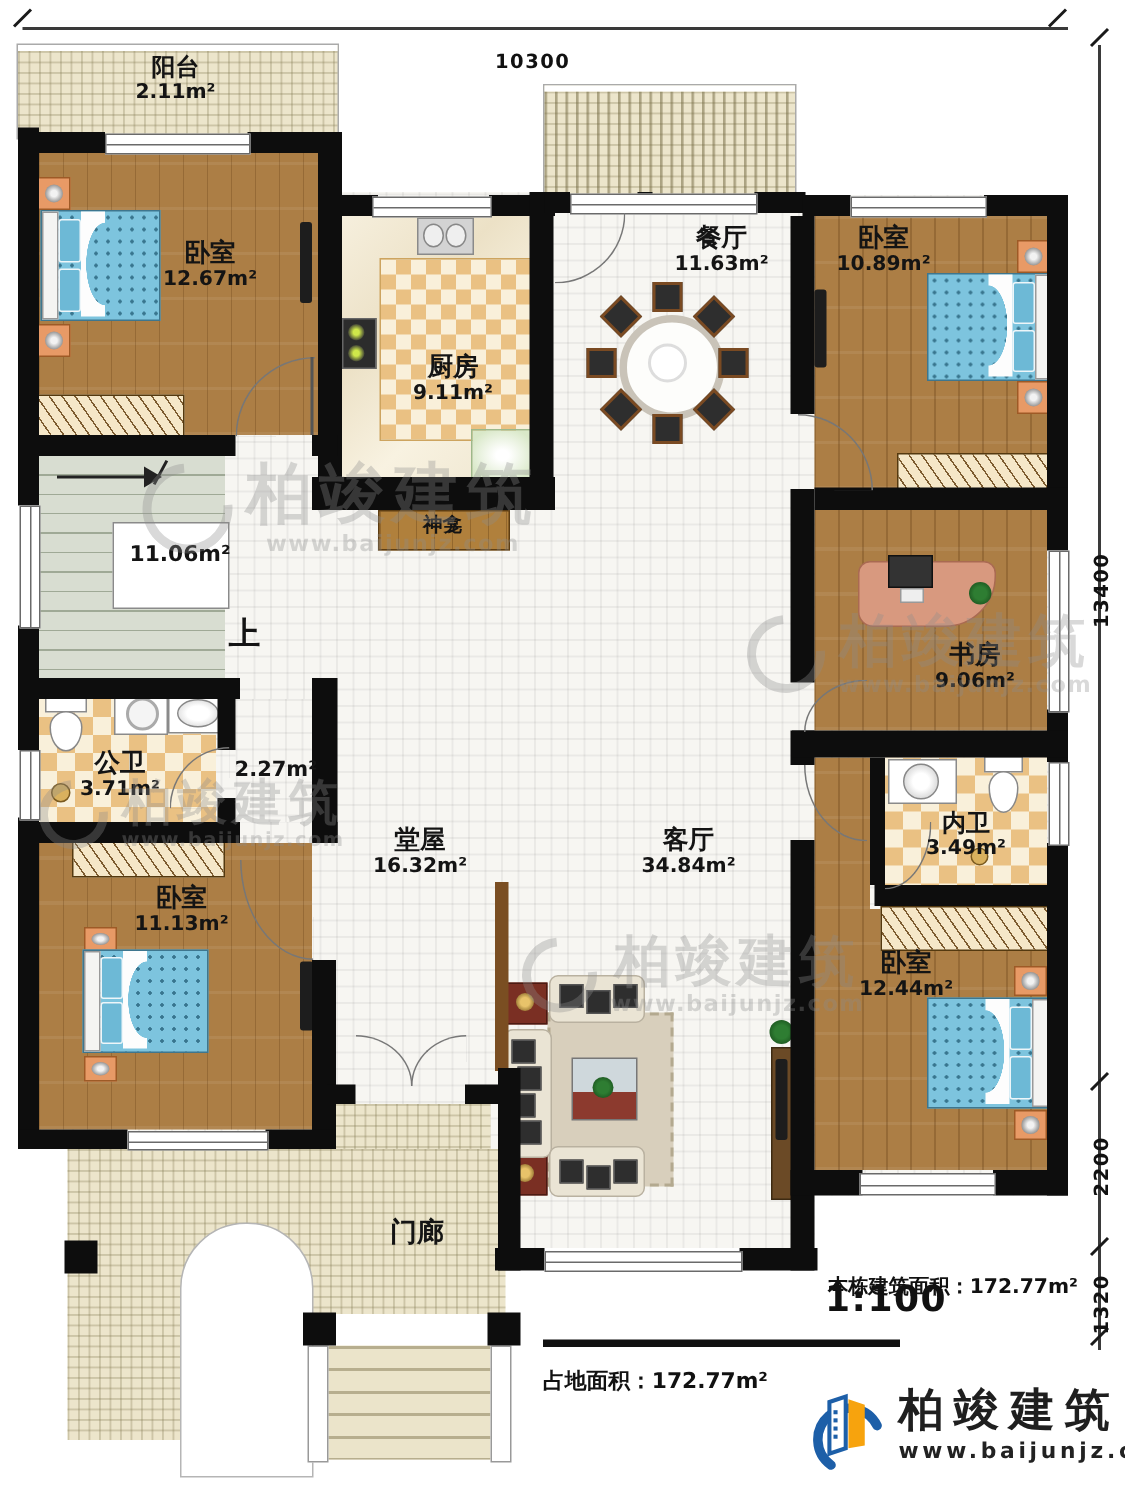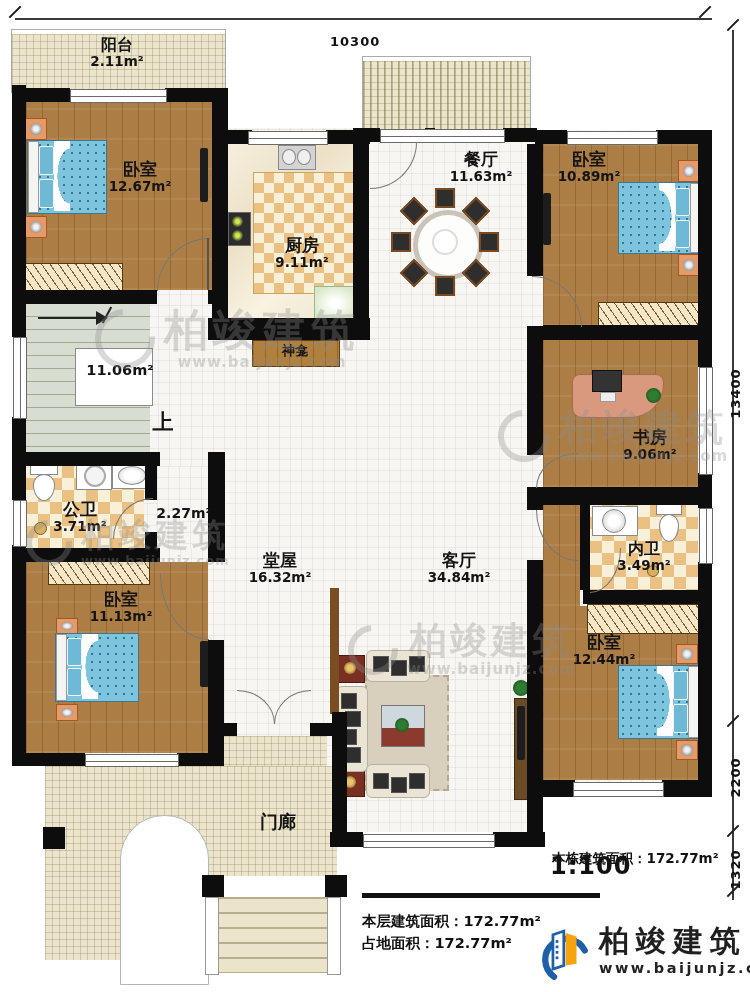--- a/index.html
+++ b/index.html
@@ -408,23 +408,20 @@
     <div class="note-line">
       <span>本栋建筑面积：</span><span>172.77m²</span>
     </div>
   </div>
 
   <div class="abs" style="left:550px;top:852px;font-size:24px;font-weight:600;letter-spacing:1px;">1:100</div>
   <div class="abs" style="left:362px;top:893px;width:238px;height:5px;background:#111;"></div>
 
   <div class="abs" style="left:362px;top:910px;">
     <div class="note-line-lg">
-      <span>本层建筑面积：</span><span>172.77m²</span>
-    </div>
-    <div class="note-line-lg">
       <span>占地面积：</span><span>172.77m²</span>
     </div>
   </div>
 
   <div class="abs" style="left:533px;top:922px;display:flex;align-items:center;gap:8px;">
     <svg width="58" height="58" viewBox="0 0 64 64">
       <path d="M12 54 A23 23 0 1 1 55 42" fill="none" stroke="#1d5fa8" stroke-width="7" stroke-linecap="round" transform="rotate(-25 32 32)"></path>
       <polygon points="22,14 34,10 34,48 22,52" fill="#fff" stroke="#1d5fa8" stroke-width="3"></polygon>
       <polygon points="36,12 48,16 48,46 36,48" fill="#f7a30d"></polygon>
       <rect x="25" y="20" width="3" height="3" fill="#1d5fa8"></rect>

